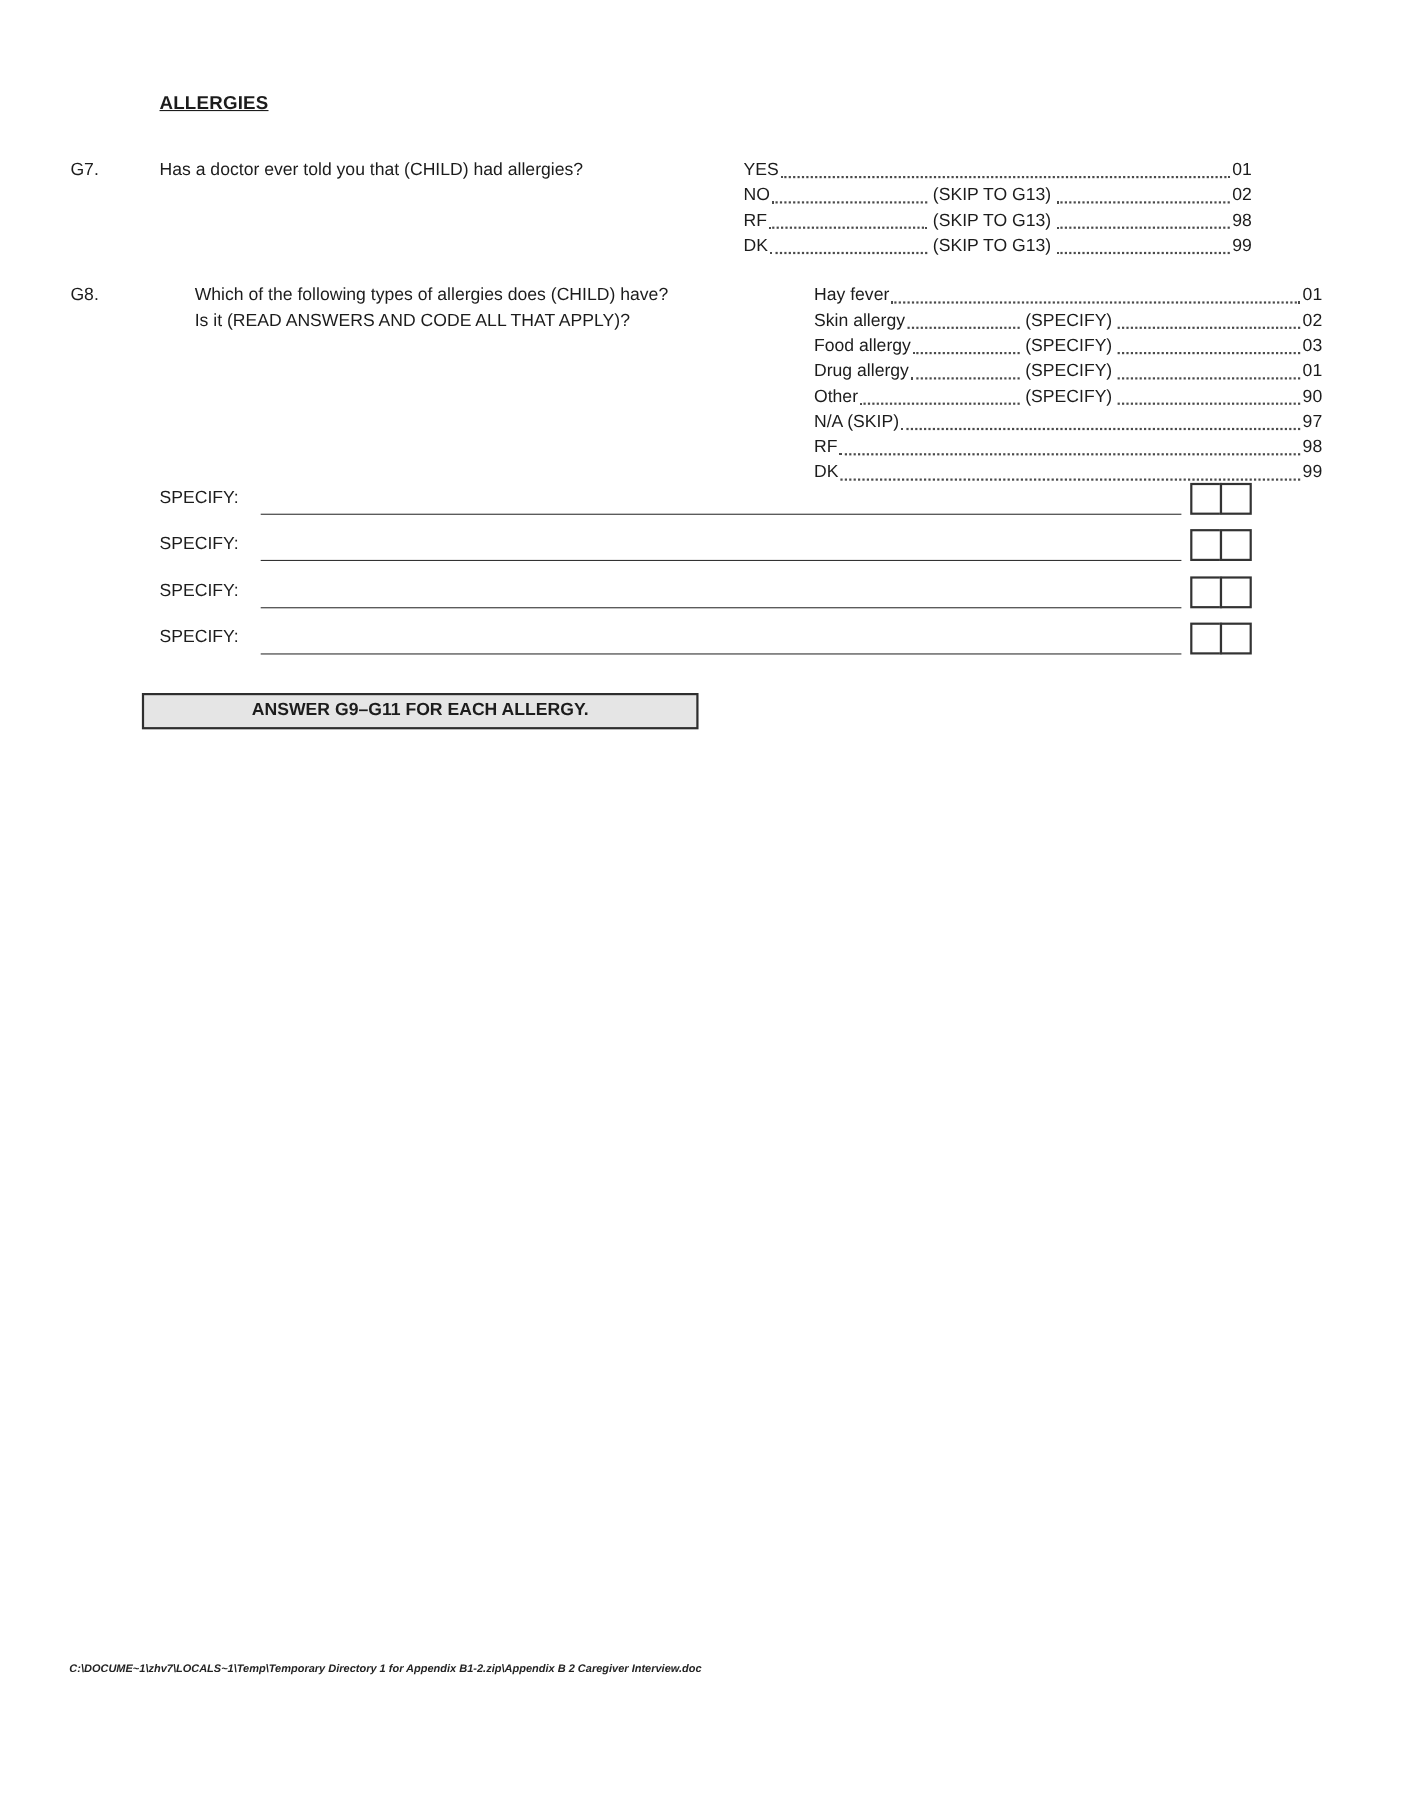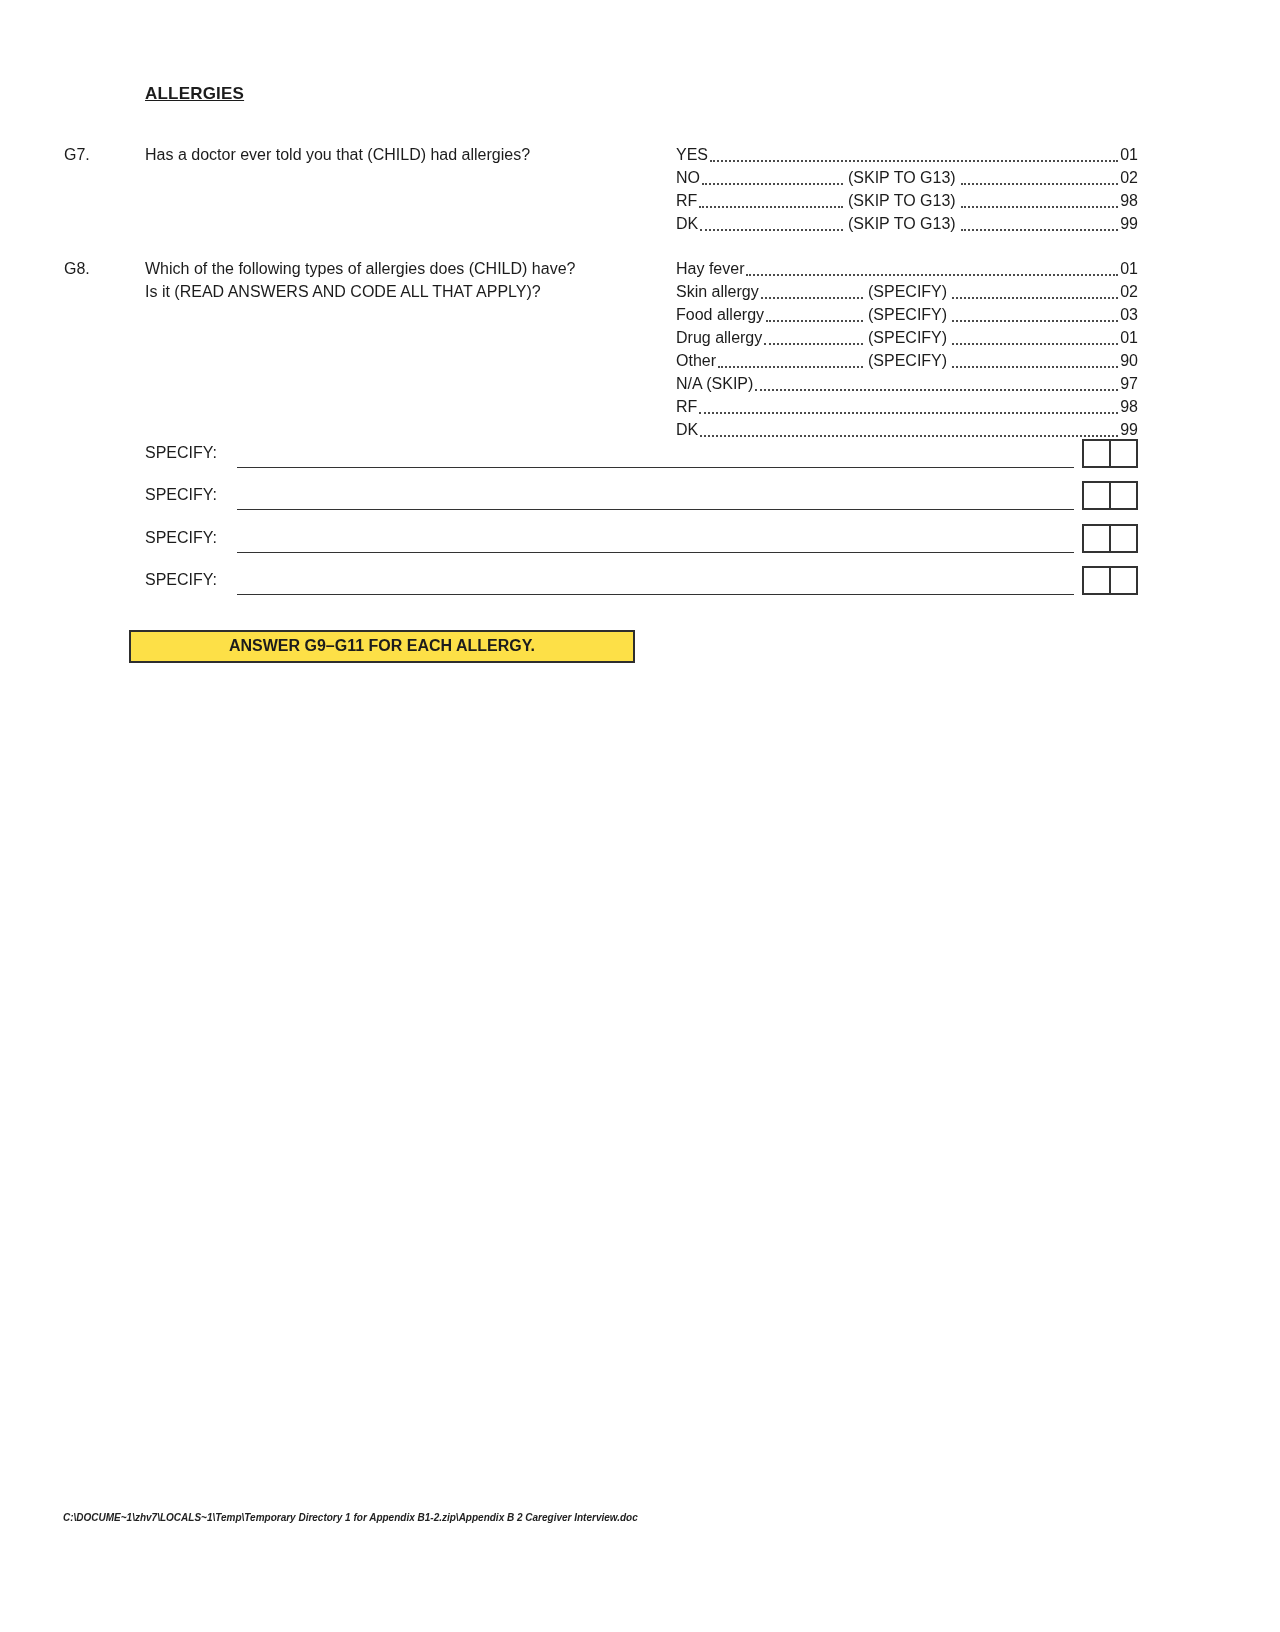--- a/index.html
+++ b/index.html
@@ -91,21 +91,21 @@
   .instruction-box {
     position: absolute;
     top: 630px;
     left: 129px;
     width: 506px;
     border: 2px solid #2e2e2e;
     box-sizing: border-box;
     text-align: center;
     font-weight: bold;
     padding: 5px 0 6px 0;
-    background: #fde047;
+    background: #e5e5e5;
   }
   .footer-path {
     position: absolute;
     top: 1512px;
     left: 63px;
     font-style: italic;
     font-size: 10px;
     color: #222;
     font-weight: bold;
   }
@@ -151,21 +151,21 @@
           <span class="opt-label">DK</span>
           <span class="leader"></span>
         </span>
         <span class="opt-skip">(SKIP TO G13)</span>
         <span class="leader"></span>
         <span class="opt-code">99</span>
       </div>
     </div>
   </div>
 
-  <div class="question q8" style="top:257px;">
+  <div class="question q8" style="top:257px;gap:32px;">
     <div class="qnum">G8.</div>
     <div class="qtext">
       <span class="inner">Which of the following types of allergies does (CHILD) have? Is it (READ ANSWERS AND CODE ALL THAT APPLY)?</span>
     </div>
     <div class="qopts">
       <div class="opt">
         <span class="opt-label">Hay fever</span>
         <span class="leader"></span>
         <span class="opt-code">01</span>
       </div>

